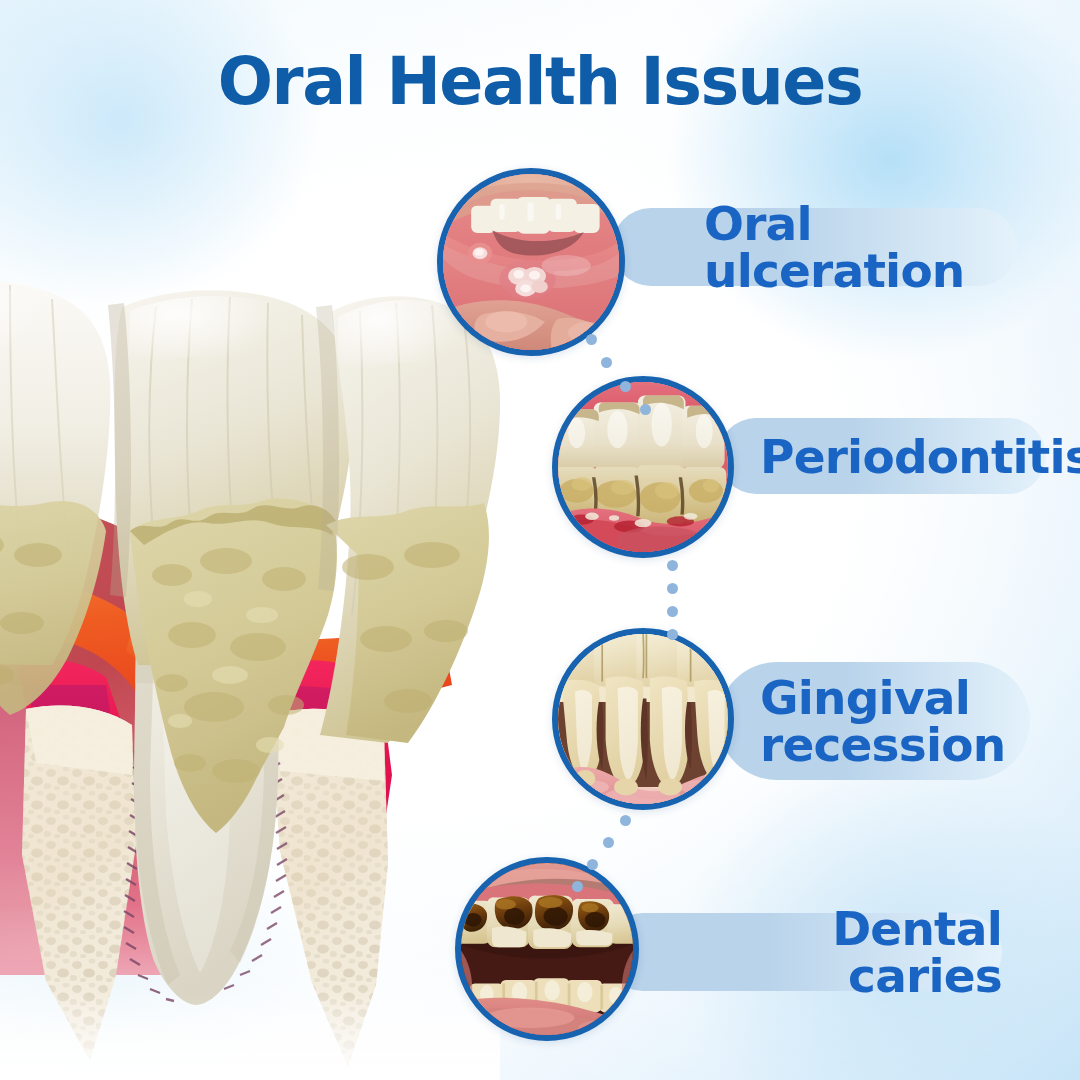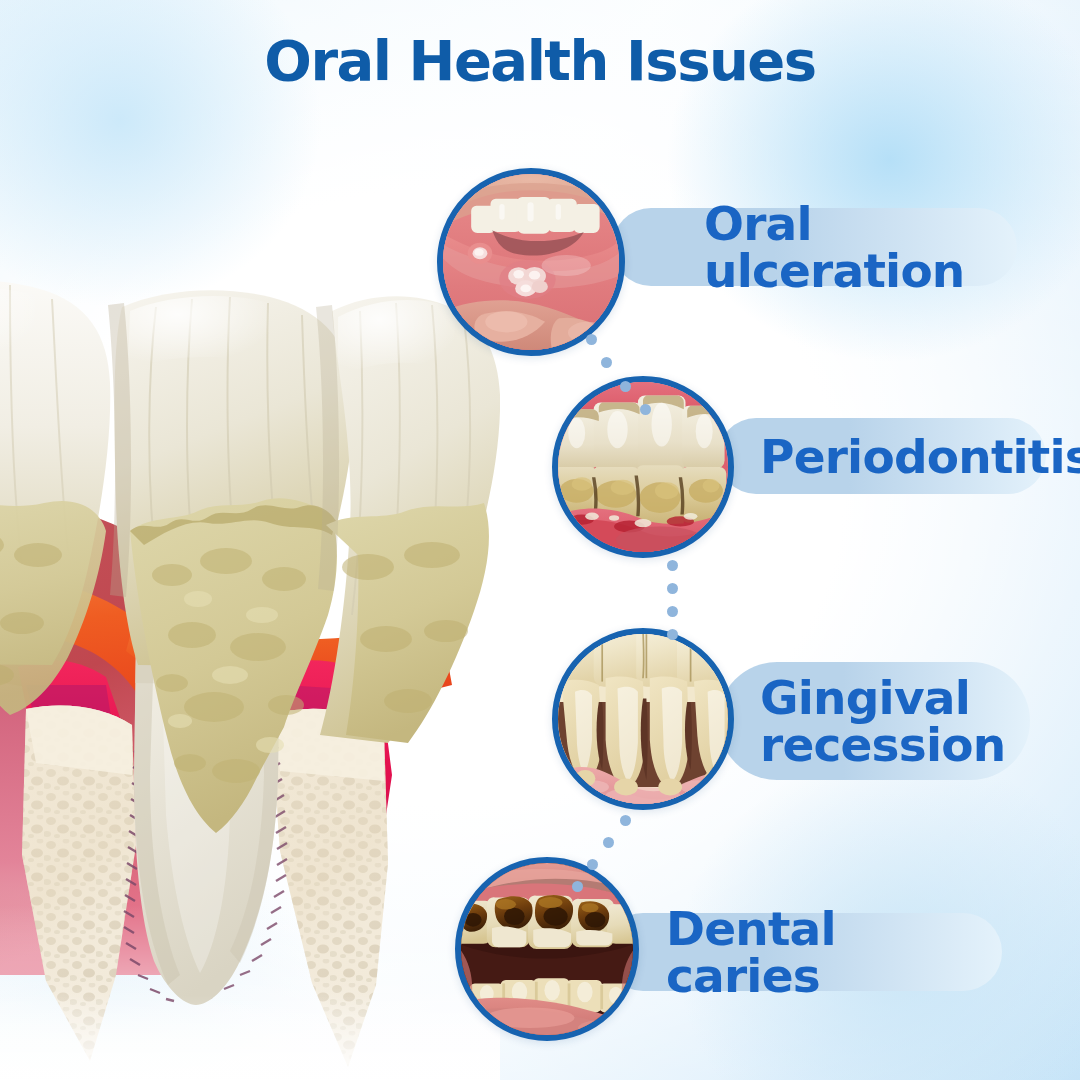--- a/index.html
+++ b/index.html
@@ -21,22 +21,22 @@
     background:radial-gradient(closest-side, rgba(178,222,247,.95), rgba(178,222,247,0) 72%);}
   .tint-tl{top:-140px;left:-160px;width:560px;height:520px;
     background:radial-gradient(closest-side, rgba(197,230,249,.85), rgba(197,230,249,0) 72%);}
   .tint-br{bottom:-160px;right:-120px;width:600px;height:560px;
     background:radial-gradient(closest-side, rgba(198,228,246,.8), rgba(198,228,246,0) 74%);}
   .tint-bl{bottom:-200px;left:-200px;width:620px;height:520px;
     background:radial-gradient(closest-side, rgba(214,236,250,.7), rgba(214,236,250,0) 74%);}
 
   
   #title{
-    position:absolute;top:32px;left:0;width:1080px;text-align:center;
-    font-size:56px;font-weight:bold;letter-spacing:-1.5px;
+    position:absolute;top:48px;left:0;width:1080px;text-align:center;
+    font-size:65px;font-weight:bold;letter-spacing:-1.5px;
     color:#0f5ca8;line-height:1.05;
     font-family:"DejaVu Sans","Liberation Sans",sans-serif;
   }
 
   
   #illu{position:absolute;left:-60px;top:215px;width:560px;height:865px;}
   #illu svg{display:block;}
 
   
   .item{position:absolute;}
@@ -556,21 +556,21 @@
           <ellipse cx="16" cy="85" rx="6" ry="5"></ellipse>
           <ellipse cx="40" cy="90" rx="7" ry="5"></ellipse>
           <ellipse cx="66" cy="90" rx="7" ry="5"></ellipse>
           <ellipse cx="92" cy="85" rx="6" ry="5"></ellipse>
         </g>
       </svg>
     </div>
   </div>
 
   <div class="item">
-    <div class="pill" id="pill-3" style="left: 604px; top: 913px; width: 398px; height: 78px; padding-left: 62px; background: linear-gradient(90deg, rgb(184, 211, 234) 0%, rgb(184, 211, 234) 40%, rgb(207, 227, 243) 72%, rgb(228, 242, 251) 100%);">
+    <div class="pill" id="pill-3" style="left: 604px; top: 913px; width: 398px; height: 78px; padding-left: 62px; background: linear-gradient(90deg, rgb(184, 211, 234) 0%, rgb(184, 211, 234) 40%, rgb(207, 227, 243) 72%, rgb(228, 242, 251) 100%); text-align: right;">
       <span class="pill-text" style="color: rgb(26, 101, 196);">Dental caries</span>
     </div>
     <div class="thumb" id="thumb-3" style="left: 455px; top: 857px; width: 184px; height: 184px; border-color: rgb(23, 99, 176);">
       <svg viewBox="0 0 100 100" preserveAspectRatio="xMidYMid slice">
         <defs>
           <linearGradient id="c_lip" x1="0" y1="0" x2="0" y2="1">
             <stop offset="0%" stop-color="#e39a93"></stop>
               <stop offset="100%" stop-color="#d07e7a"></stop>
           </linearGradient>
           <linearGradient id="c_lowlip" x1="0" y1="0" x2="0" y2="1">

